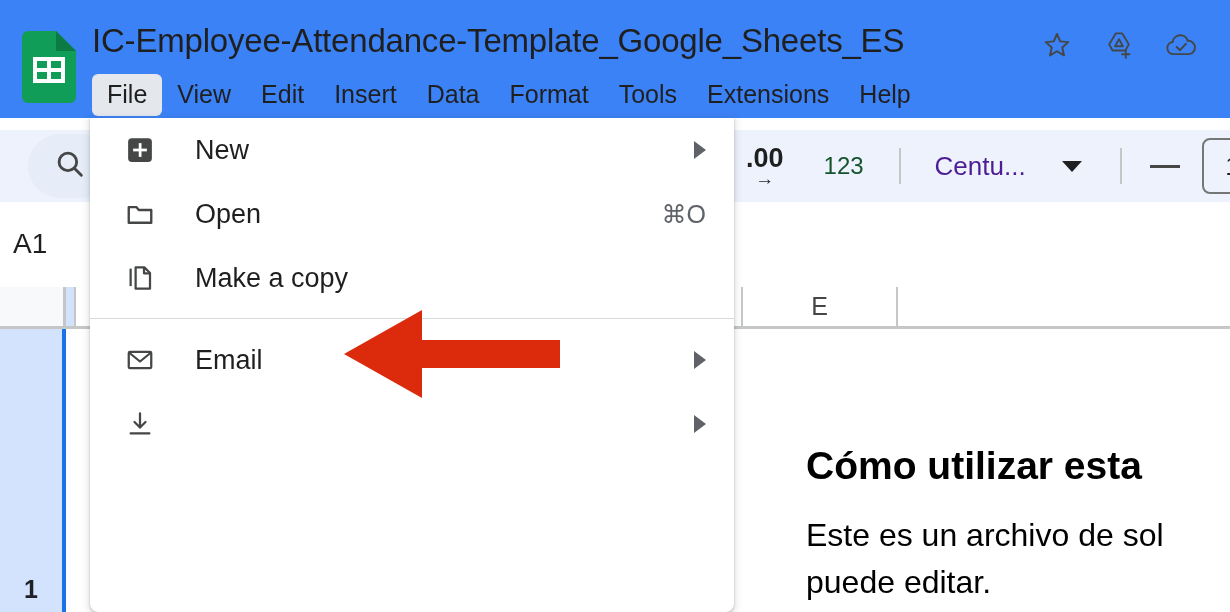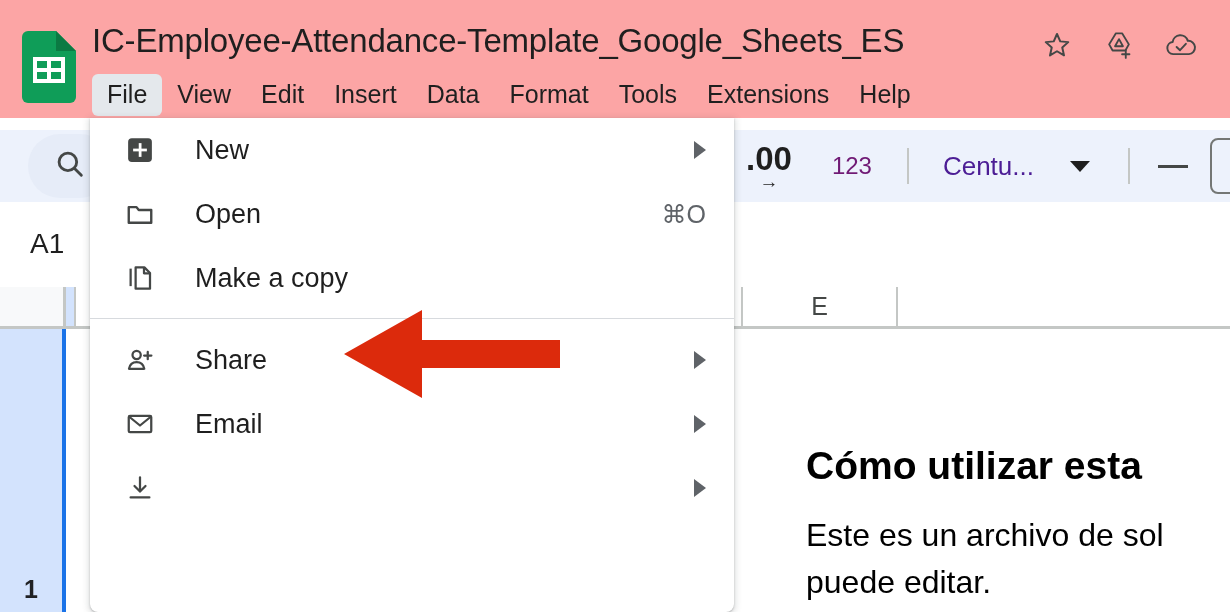--- a/index.html
+++ b/index.html
@@ -14,21 +14,21 @@
     position: relative;
     width: 1230px; height: 612px;
     overflow: hidden;
     background: #ffffff;
   }
 
   
   .header {
     position: absolute; left: 0; top: 0;
     width: 1230px; height: 118px;
-    background: #fca5a5;
+    background: #3b82f6;
   }
   .sheets-logo {
     position: absolute; left: 22px; top: 31px;
     width: 54px; height: 72px;
   }
   .doc-title {
     position: absolute; left: 92px; top: 18px;
     font-size: 33px; color: #1f1f1f;
     letter-spacing: -0.2px;
     white-space: nowrap;
@@ -125,21 +125,21 @@
   
   .formula-row {
     position: absolute; left: 0; top: 202px;
     width: 1230px; height: 85px;
     background: #ffffff;
     border-bottom: 1px solid #e0e0e0;
   }
   .name-box {
     position: absolute; left: 0; top: 0;
     width: 92px; height: 84px;
-    display: flex; align-items: center; padding-left: 30px;
+    display: flex; align-items: center; padding-left: 13px;
     font-size: 28px; color: #1f1f1f;
     box-sizing: border-box;
   }
 
   
   .grid {
     position: absolute; left: 0; top: 287px;
     width: 1230px; height: 325px;
     background: #ffffff;
   }
@@ -314,26 +314,26 @@
           <circle cx="10.5" cy="10.5" r="6.2"></circle>
           <line x1="15.2" y1="15.2" x2="20" y2="20"></line>
         </svg>
       </span>
     </div>
 
     <div class="tb-right">
 
       <div class="tb-btn">
         <span style="display:flex;flex-direction:column;align-items:center;line-height:1;">
-          <span style="font-size:33px;color:#1f1f1f;font-weight:600;text-align:center;">.00</span>
+          <span style="font-size:27px;color:#1f1f1f;font-weight:600;text-align:center;">.00</span>
           <span style="font-size:19px;color:#1f1f1f;margin-top:-3px;">→</span>
         </span>
       </div>
 
-      <div class="tb-btn" style="font-size:24px;color:#701a75;margin-left:14px;">123</div>
+      <div class="tb-btn" style="font-size:24px;color:#14532d;margin-left:14px;">123</div>
 
       <div class="tb-sep" style="margin-left:22px;"></div>
 
       <div class="tb-btn" style="padding:0;">
         <span class="font-name">Centu...</span>
         <span class="caret-down"></span>
       </div>
 
       <div class="tb-sep" style="margin-left:38px;"></div>
 
@@ -409,33 +409,20 @@
           <path d="M8.5 3.5 h7 L20 8 v12.5 H8.5 Z"></path>
           <path d="M15.2 3.8 V8.2 H19.7"></path>
         </svg>
       </span>
       <span class="mi-label">Make a copy</span>
       <span class="mi-spacer"></span>
     </div>
 
     <div class="mi-sep"></div>
 
-    <div class="mi">
-      <span class="mi-icon">
-        <svg width="30" height="30" viewBox="0 0 24 24" fill="none" stroke="#444746" stroke-width="1.8" stroke-linecap="round" stroke-linejoin="round">
-          <circle cx="9.3" cy="8" r="3.3"></circle>
-          <path d="M3.2 19 c0.6 -3.6 3.2 -5.4 6.1 -5.4 c2.9 0 5.5 1.8 6.1 5.4 Z"></path>
-          <line x1="18.2" y1="5.5" x2="18.2" y2="11.3"></line>
-          <line x1="15.3" y1="8.4" x2="21.1" y2="8.4"></line>
-        </svg>
-      </span>
-      <span class="mi-label">Share</span>
-      <span class="mi-spacer"></span>
-      <span class="mi-arrow"></span>
-    </div>
 
     <div class="mi">
       <span class="mi-icon">
         <svg width="30" height="30" viewBox="0 0 24 24" fill="none" stroke="#444746" stroke-width="1.8" stroke-linejoin="round">
           <rect x="3" y="5.5" width="18" height="13" rx="1"></rect>
           <path d="M3.4 6.2 L12 13.2 L20.6 6.2"></path>
         </svg>
       </span>
       <span class="mi-label">Email</span>
       <span class="mi-spacer"></span>

